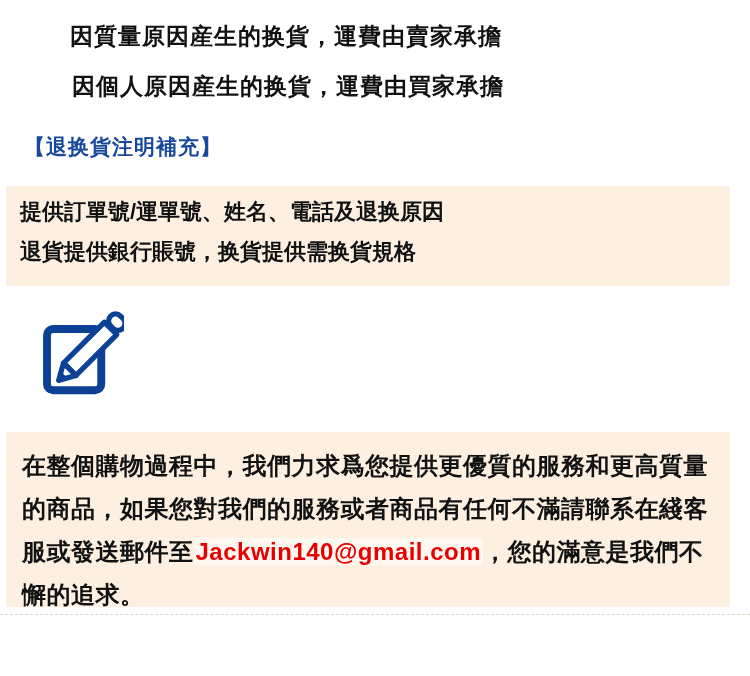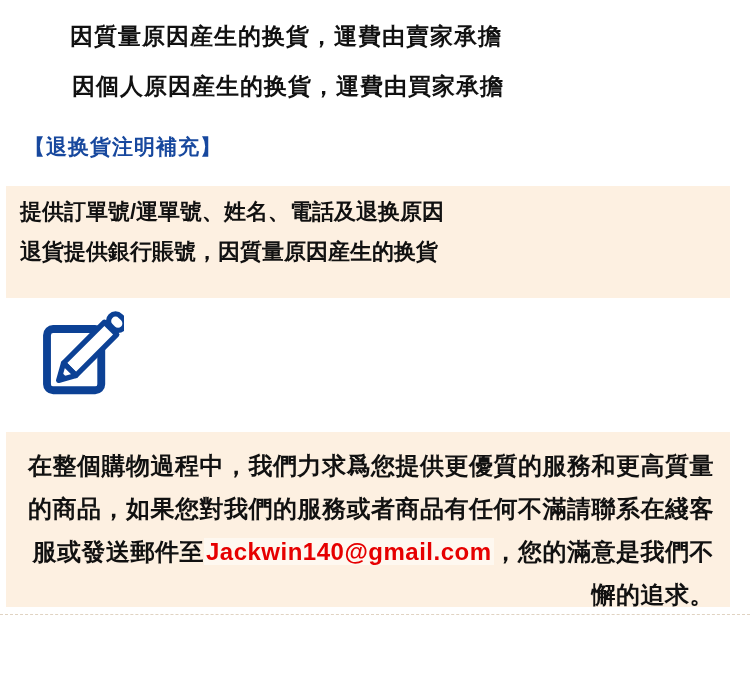--- a/index.html
+++ b/index.html
@@ -31,21 +31,21 @@
   }
   .panel{
     position:absolute;
     left:6px;
     width:724px;
     background:#fdf0e1;
     box-sizing:border-box;
   }
   .panel.return-panel{
     top:186px;
-    height:112px;
+    height:100px;
     padding:6px 14px;
   }
   .panel-line{
     font-size:22px;
     font-weight:bold;
     line-height:40px;
     white-space:nowrap;
   }
   .banner{
     position:absolute;
@@ -71,21 +71,21 @@
   .panel.complaint-panel{
     top:432px;
     height:175px;
     padding:12px 16px 22px 16px;
   }
   .complaint-text{
     font-size:24px;
     font-weight:bold;
     line-height:43px;
     letter-spacing:0.5px;
-    text-align:right;
+    text-align:left;
   }
   .email{
     color:#e60000;
     font-family:"Liberation Sans",sans-serif;
     background:rgba(255,255,255,0.5);
     padding:0 2px;
   }
   .bottom-dashed{
     position:absolute;
     left:0;top:614px;
@@ -98,21 +98,21 @@
 
 <div class="page">
 
   <div class="intro-line l2">因個人原因産生的换貨，運費由買家承擔</div>
   <div class="intro-line l1">因質量原因産生的换貨，運費由賣家承擔</div>
 
   <div class="section-heading">【退换貨注明補充】</div>
 
   <div class="panel return-panel">
     <div class="panel-line">提供訂單號/運單號、姓名、電話及退换原因</div>
-    <div class="panel-line">退貨提供銀行賬號，因質量原因産生的换貨</div>
+    <div class="panel-line">退貨提供銀行賬號，换貨提供需换貨規格</div>
   </div>
 
 
   <div class="banner-icon">
     <svg viewBox="0 0 96 104" width="84" height="92" aria-hidden="true">
       <rect x="8" y="28" width="62" height="70" rx="7" fill="#ffffff" stroke="#0c4195" stroke-width="9"></rect>
       <g transform="translate(34,74) rotate(45)" stroke="#0c4195" fill="#ffffff" stroke-width="6" stroke-linejoin="round" stroke-linecap="round">
         <rect x="-10" y="-84" width="20" height="16" rx="8"></rect>
         <rect x="-10" y="-66" width="20" height="66"></rect>
         <polygon points="-10,0 10,0 0,18"></polygon>

